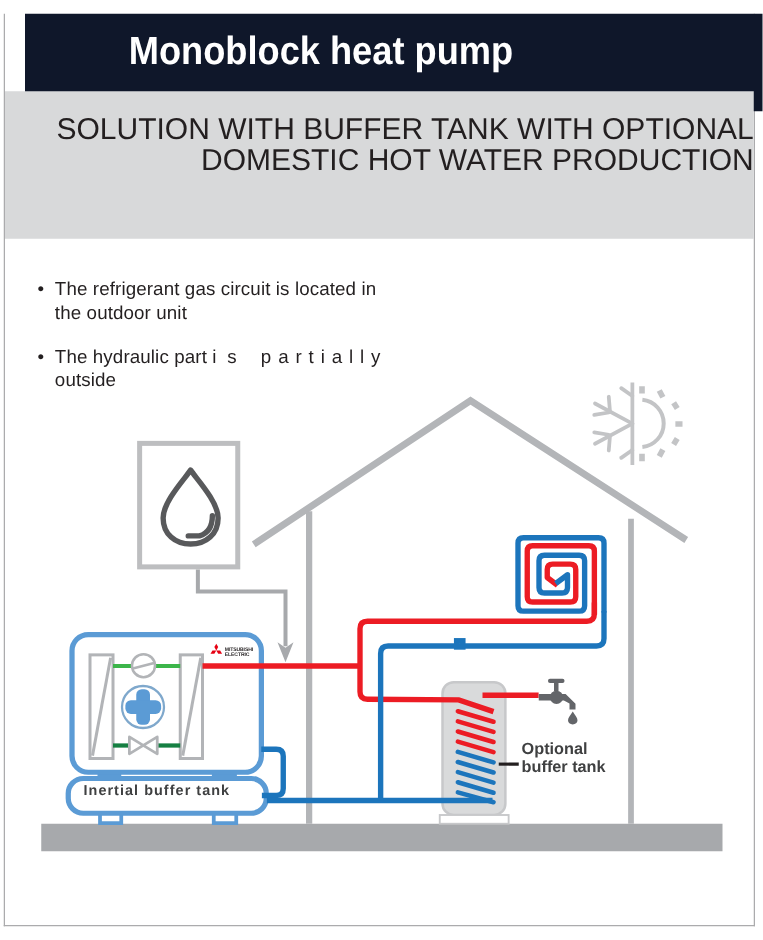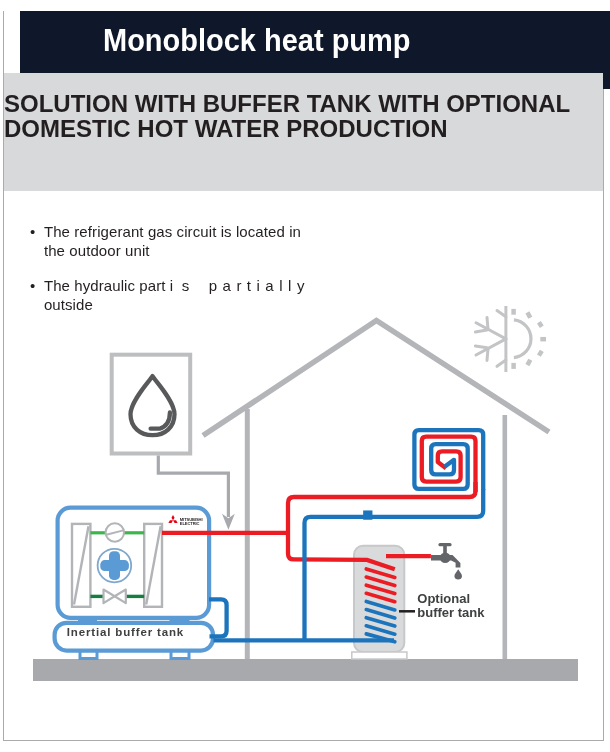--- a/index.html
+++ b/index.html
@@ -4,22 +4,22 @@
 <style>
   html,body{margin:0;padding:0;background:#fff;}
   body{width:610px;height:752px;position:relative;overflow:hidden;
        font-family:"Liberation Sans",sans-serif;}
   .page{position:absolute;left:3px;top:11px;width:601px;height:730px;
         box-sizing:border-box;border:1px solid #ababad;border-top:none;background:#fff;}
   .redbar{position:absolute;left:16px;top:0;width:100%;height:78px;background:#0f172a;}
   .title{position:absolute;left:82.5px;top:13.7px;font-size:31.5px;font-weight:bold;
          color:#fff;line-height:1;white-space:nowrap;transform:scaleX(.92);transform-origin:left top;}
   .grayband{position:absolute;left:0;top:61.5px;width:100%;height:118.5px;background:#d8d9da;}
-  .subtitle{position:absolute;left:0;top:18.6px;width:100%;text-align:left;
-            font-size:24px;font-weight:bold;color:#231f20;line-height:25.2px;}
+  .subtitle{position:absolute;left:0;top:18.6px;width:100%;text-align:right;
+            font-size:24px;font-weight:normal;color:#231f20;line-height:25.2px;}
   .bullets{position:absolute;left:26px;top:211px;font-size:15px;color:#231f20;line-height:19.4px;letter-spacing:0.09px;}
   .bullet{display:flex;margin-bottom:14.8px;}
   .dot{width:13.9px;flex:none;}
   svg.diagram{position:absolute;left:0;top:0;}
 </style>
 </head>
 <body>
 <div class="page">
   <div class="redbar">
       <div class="title">Monoblock heat pump</div>

